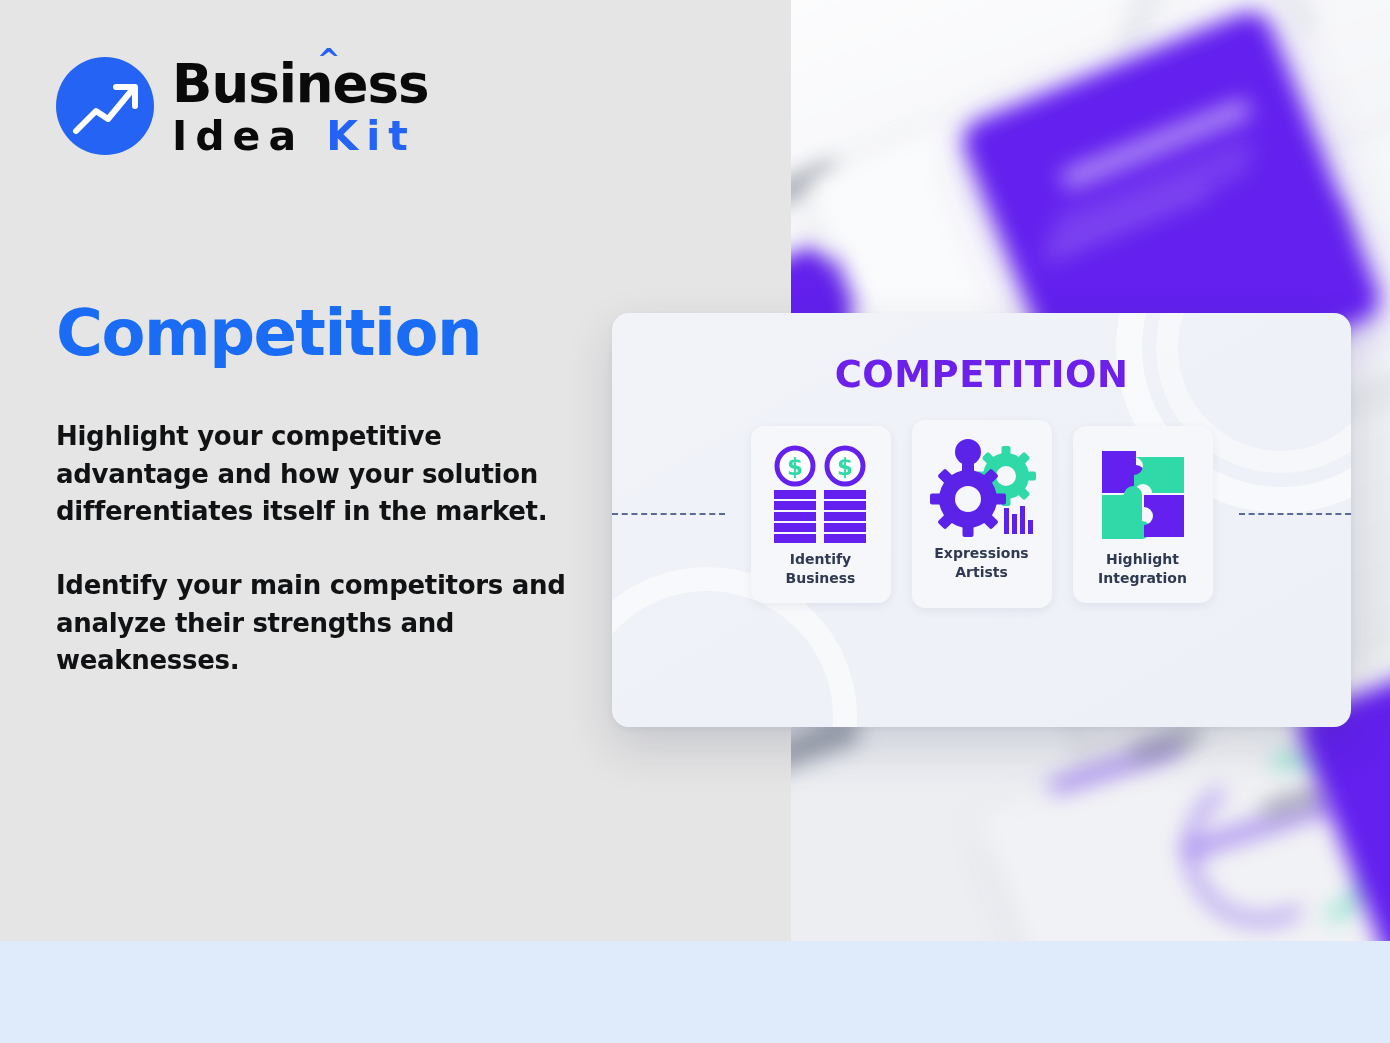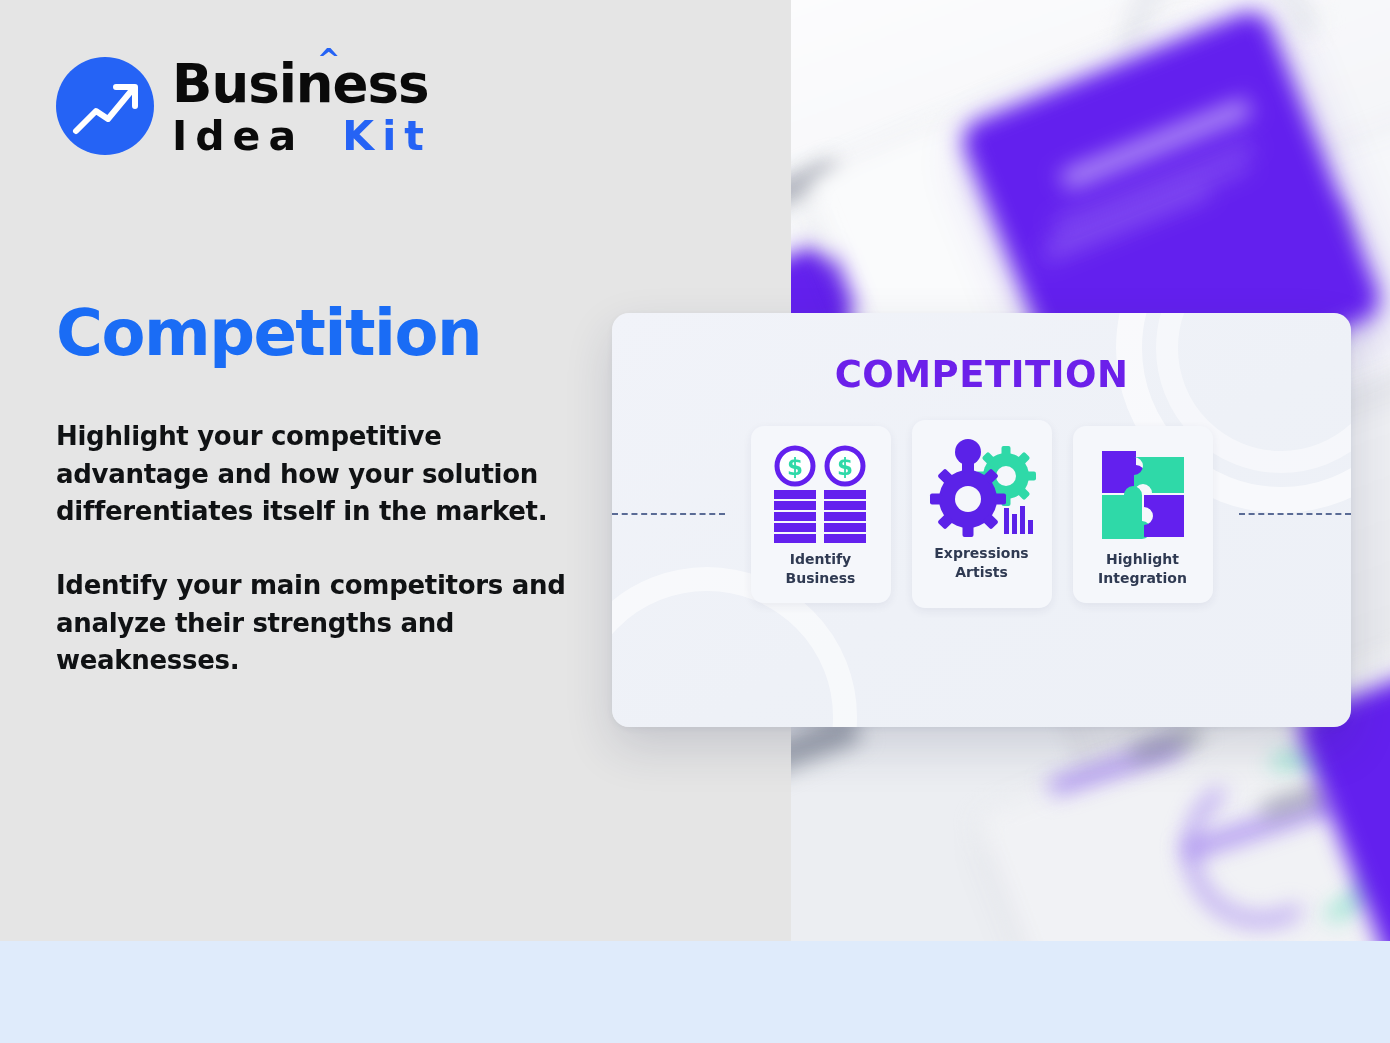--- a/index.html
+++ b/index.html
@@ -14,21 +14,21 @@
   
   .left-panel { position: absolute; left: 0; top: 0; width: 791px; height: 941px; background:#e5e5e5; z-index: 6; }
 
   .logo-row { position: absolute; left: 56px; top: 55px; display: flex; align-items: center; gap: 18px; }
   .logo-mark { width: 98px; height: 98px; border-radius: 50%; background: #2563f5; position: relative; flex: 0 0 auto; }
   .logo-mark svg { position: absolute; left: 0; top: 0; }
   .logo-words { display: flex; flex-direction: column; line-height: 1; padding-top: 2px; }
   .logo-line1 { font-size: 53px; font-weight: 700; letter-spacing: -1px; color: #0a0a0a; font-family: "DejaVu Sans", sans-serif; position: relative; }
   .logo-hat { position: absolute; left: 145px; top: -11px; font-size: 28px; color: #2563f5; font-weight: 700; }
   .logo-line2 { font-size: 41px; font-weight: 700; letter-spacing: 8px; color: #0a0a0a; font-family: "DejaVu Sans", sans-serif; margin-top: 6px; }
-  .logo-line2 .kit { color: #2563f5; margin-left: 16px; }
+  .logo-line2 .kit { color: #2563f5; }
 
   .section-title {
     position: absolute; left: 56px; top: 296px;
     font-size: 64px; font-weight: 700; color: #1a6cf5; letter-spacing: -1.5px;
     font-family: "DejaVu Sans", sans-serif;
   }
   .body-copy { position: absolute; left: 56px; top: 418px; width: 530px; }
   .body-para {
     font-size: 26px; font-weight: 700; line-height: 1.45; color: #101214;
     font-family: "DejaVu Sans", sans-serif; letter-spacing: -0.3px;

